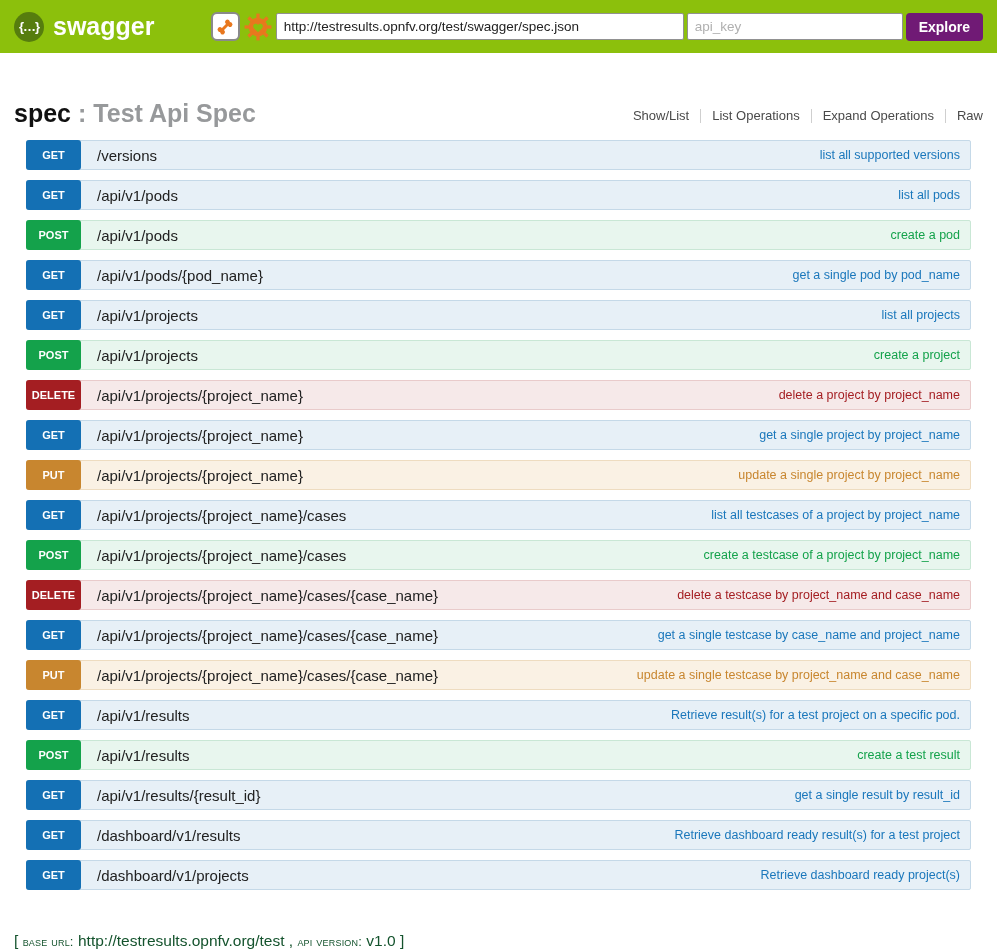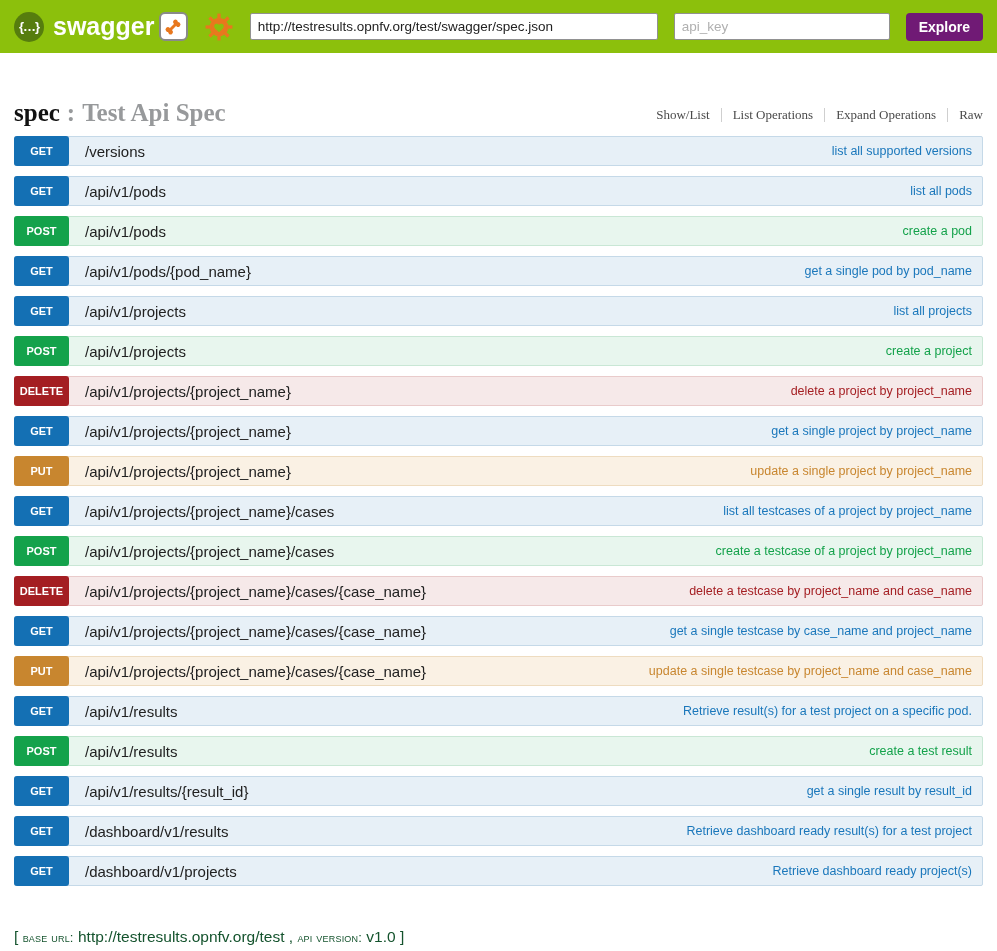--- a/index.html
+++ b/index.html
@@ -7,44 +7,44 @@
     font-family:"Liberation Sans","DejaVu Sans",sans-serif; }
   .page { width:997px; min-height:951px; margin:0 auto; background:#fff; }
 
   
   .topbar { height:53px; background:#8cc00c; display:flex; align-items:center; padding:0 14px; }
   .brand { display:flex; align-items:center; gap:9px; cursor:pointer; }
   .brand-circle { width:30px; height:30px; border-radius:50%; background:#567d0e;
     color:#fff; display:flex; align-items:center; justify-content:center;
     font-size:13px; font-weight:bold; letter-spacing:-1px; }
   .brand-text { color:#fff; font-size:25px; font-weight:bold; }
-  .tools { margin-left:auto; display:flex; align-items:center; gap:16px; }
+  .tools { margin-left:auto; display:flex; align-items:center; gap:3px; }
   .bone-btn { width:29px; height:29px; background:#fff; border:2px solid #8a8a8a;
     border-radius:6px; display:flex; align-items:center; justify-content:center; }
   .gear-wrap { width:30px; height:30px; display:flex; align-items:center; justify-content:center; }
   .txt-input { height:27px; border:1px solid #919191; border-radius:2px; padding:2px 7px;
     font-size:13.5px; color:#222; font-family:inherit; outline:none; }
   .url-input { width:408px; }
   .key-input { width:216px; }
   .key-input::placeholder, .txt-input::placeholder { color:#b0b0b0; }
   .explore-btn { background:#701a75; color:#fff; border:none; border-radius:4px;
     font-weight:bold; font-size:14px; padding:6px 13px; cursor:pointer; font-family:inherit; }
 
   
-  .resource-head { display:flex; align-items:flex-end; margin:46px 14px 9px 14px;font-family:Liberation Serif, serif; }
+  .resource-head { display:flex; align-items:flex-end; margin:46px 14px 9px 14px; }
   .res-title { font-size:25px; font-weight:bold; color:#111; }
   .res-colon { font-size:25px; font-weight:bold; color:#97999b; margin:0 7px; }
   .res-desc { font-size:25px; font-weight:bold; color:#97999b; }
   .res-actions { margin-left:auto; display:flex; align-items:center; padding-bottom:5px; }
   .res-action { font-size:13px; color:#4a4a4a; padding:0 11px; cursor:pointer; line-height:14px; }
   .res-action + .res-action { border-left:1px solid #cfcfcf; }
   .res-action:last-child { padding-right:0; }
 
   
-  ul.operations { list-style:none; margin:0; padding:0 14px; }
+  ul.operations { list-style:none; margin:12px; padding:0 14px; }
   li.op-row { height:30px; display:flex; align-items:center; margin-bottom:10px;
     background:var(--bg); border:1px solid var(--border); border-radius:2px; cursor:pointer; }
   .badge { width:55px; height:30px; margin:-1px 0 -1px -1px; flex:0 0 55px;
     background:var(--badge); color:#fff; font-weight:bold; font-size:11px;
     display:flex; align-items:center; justify-content:center; border-radius:3px; }
   .path { margin-left:16px; font-size:15px; color:#212121; text-decoration:none; }
   .summary { margin-left:auto; margin-right:10px; font-size:12.5px; color:var(--accent); }
 
   
   .footer { margin:42px 14px 12px 14px; color:#14532d; font-size:15.5px; }

